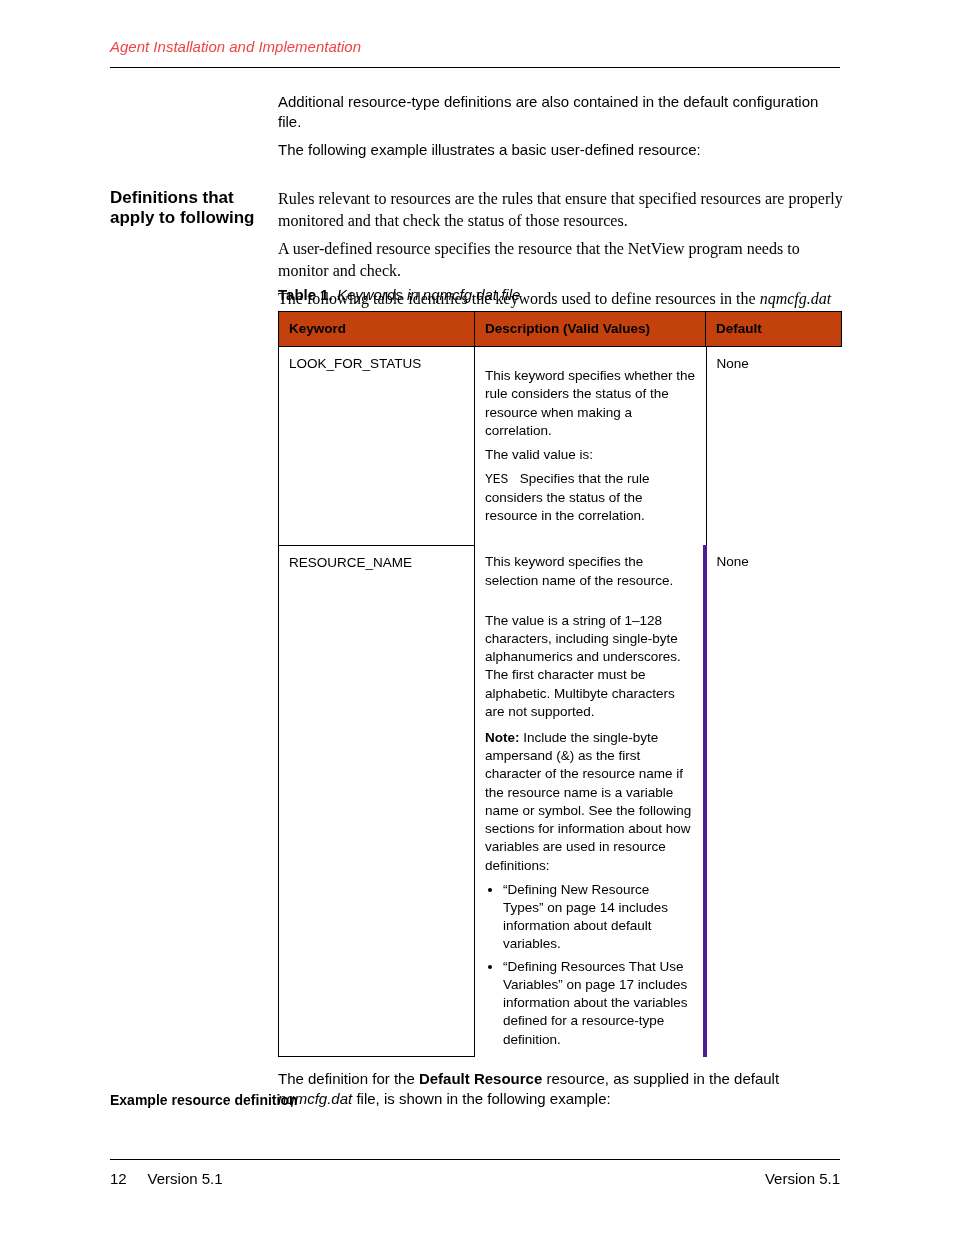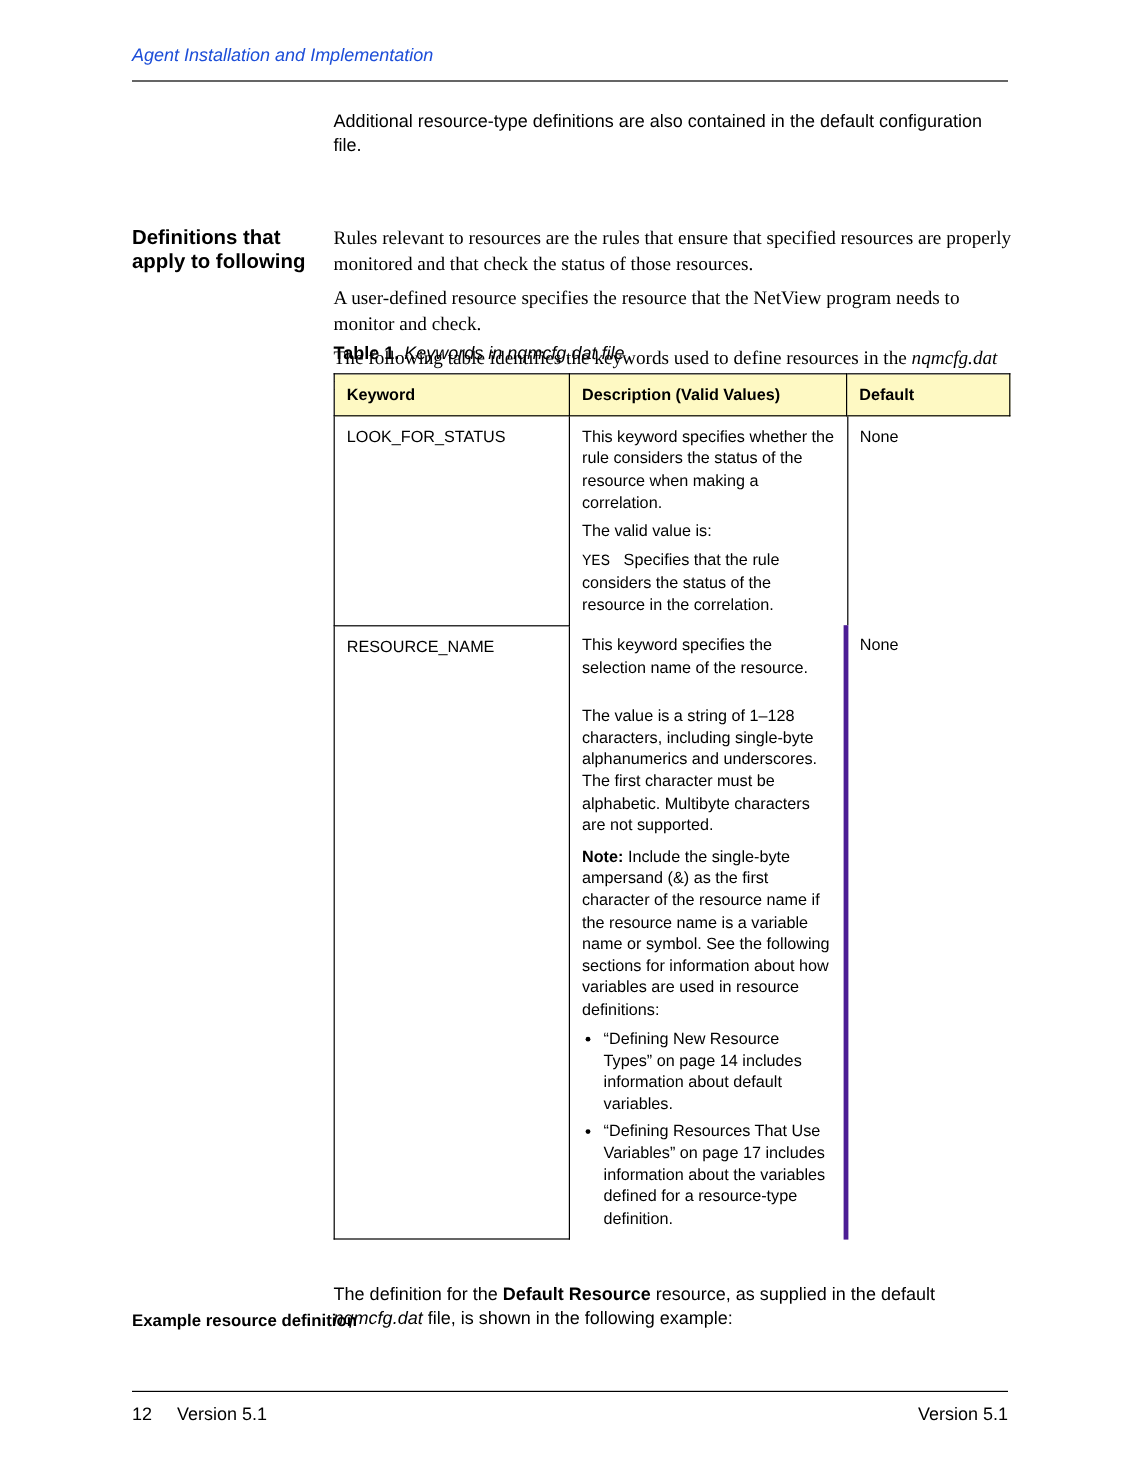--- a/index.html
+++ b/index.html
@@ -24,21 +24,21 @@
     width: 730px;
     height: 0;
     border-top: 1.5px solid #000;
   }
   .running-title {
     position: absolute;
     top: 38px;
     left: 110px;
     font-size: 15px;
     font-style: italic;
-    color: #1d4ed8;
+    color: #ef4444;
   }
   .body {
     position: absolute;
     top: 92px;
     left: 278px;
     width: 566px;
     line-height: 1.35;
   }
   .body p {
     margin: 0 0 7px 0;
@@ -85,21 +85,21 @@
     font-size: 13.5px;
   }
   table.cfg th, table.cfg td {
     border: 1px solid #000;
     padding: 8px 10px;
     text-align: left;
     vertical-align: top;
     line-height: 1.35;
   }
   table.cfg th {
-    background: #fef9c3;
+    background: #c2410c;
     font-weight: 600;
   }
   table.cfg th.key-col { width: 175px; }
   table.cfg th.def-col { width: 115px; }
   table.cfg td .mono { font-family: Liberation Mono, monospace; font-size: 13px; }
   .footer-line {
     position: absolute;
     bottom: 75px;
     left: 110px;
     width: 730px;
@@ -133,20 +133,21 @@
 </style>
 </head>
 <body>
 
 <div class="page">
   <div class="running-title">Agent Installation and Implementation</div>
   <div class="header-line"></div>
 
   <div class="body">
     <p>Additional resource-type definitions are also contained in the default configuration file.</p>
+    <p>The following example illustrates a basic user-defined resource:</p>
   </div>
 
   <div class="side-heading" style="top:188px;">Definitions that apply to following</div>
 
   <div class="definitions">
     <p class="section-text">Rules relevant to resources are the rules that ensure that specified resources are properly monitored and that check the status of those resources.</p>
     <p class="section-text">A user-defined resource specifies the resource that the NetView program needs to monitor and check.</p>
     <p class="section-text">
       <span>The following table identifies the keywords used to define resources in the </span><span class="ital">nqmcfg.dat</span><span> file:</span>
     </p>
@@ -167,21 +168,21 @@
           <th class="def-col">Default</th>
         </tr>
       </thead>
       <tbody>
         <tr>
           <td>LOOK_FOR_STATUS</td>
           <td colspan="2" style="padding:0;border:none;">
             <table style="width:100%;border-collapse:collapse;">
               <tbody>
                   <tr>
-                <td style="border:none;border-right:1px solid #000;padding:8px 10px;">
+                <td style="border:none;border-right:1px solid #000;padding:20px 10px;">
                   <div>This keyword specifies whether the rule considers the status of the resource when making a correlation.</div>
                   <div style="margin-top:6px;">The valid value is:</div>
                   <div style="margin-top:6px;">
                     <span class="mono">YES</span>
                     &nbsp;&nbsp;<span>Specifies that the rule considers the status of the resource in the correlation.</span>
                   </div>
                 </td>
                 <td style="border:none;width:115px;padding:8px 10px;vertical-align:top;">None</td>
               </tr>
             </tbody>

